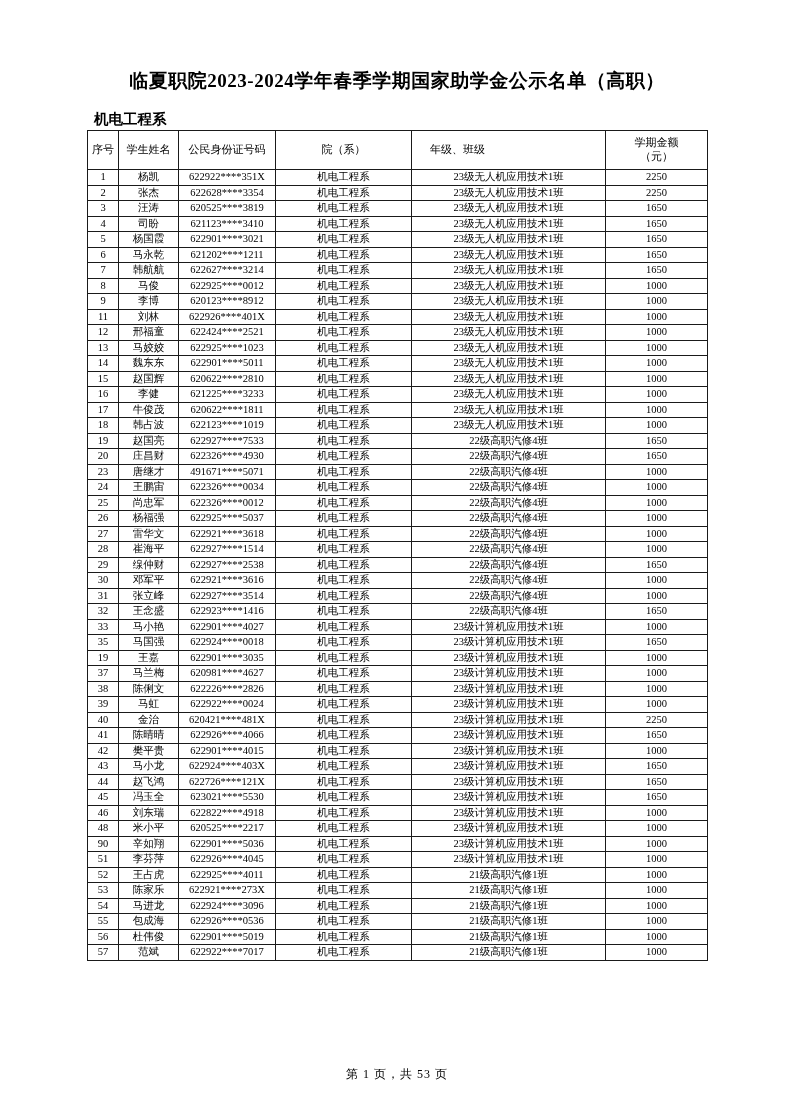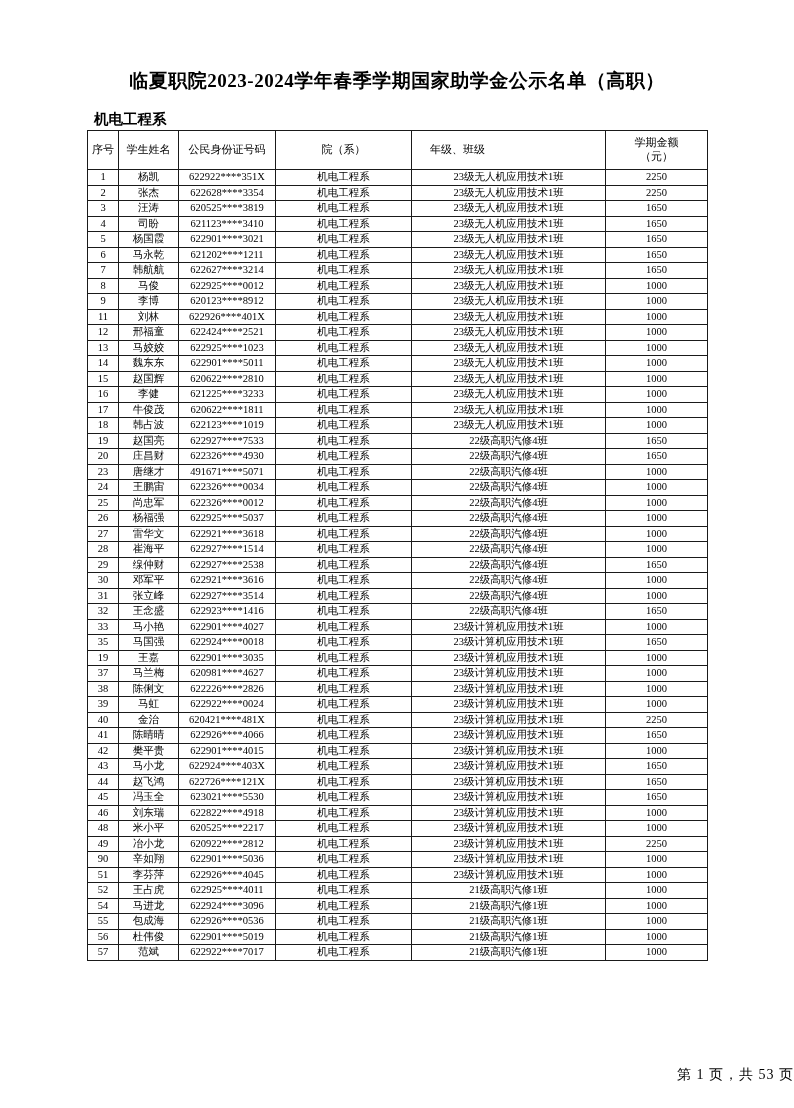--- a/index.html
+++ b/index.html
@@ -69,22 +69,22 @@
 
   table.roster tbody td {
     height: 15.5px;
     line-height: 1;
     padding: 0 2px;
   }
 
   .page-footer {
     position: absolute;
     top: 1066px; left: 0; right: 0;
-    text-align: right;
-    font-size: 14px;
+    text-align: center;
+    font-size: 12px;
     letter-spacing: 1px;
   }
 </style>
 </head>
 <body>
 
 <div class="page">
 
   <div class="doc-title">临夏职院2023-2024学年春季学期国家助学金公示名单（高职）</div>
 
@@ -449,28 +449,20 @@
         </tr>
         <tr>
           <td>48</td>
           <td>米小平</td>
           <td>620525****2217</td>
           <td>机电工程系</td>
           <td>23级计算机应用技术1班</td>
           <td>1000</td>
         </tr>
         <tr>
-          <td>49</td>
-          <td>冶小龙</td>
-          <td>620922****2812</td>
-          <td>机电工程系</td>
-          <td>23级计算机应用技术1班</td>
-          <td>2250</td>
-        </tr>
-        <tr>
           <td>90</td>
           <td>辛如翔</td>
           <td>622901****5036</td>
           <td>机电工程系</td>
           <td>23级计算机应用技术1班</td>
           <td>1000</td>
         </tr>
         <tr>
           <td>51</td>
           <td>李芬萍</td>
@@ -481,20 +473,28 @@
         </tr>
         <tr>
           <td>52</td>
           <td>王占虎</td>
           <td>622925****4011</td>
           <td>机电工程系</td>
           <td>21级高职汽修1班</td>
           <td>1000</td>
         </tr>
         <tr>
+          <td>53</td>
+          <td>陈家乐</td>
+          <td>622921****273X</td>
+          <td>机电工程系</td>
+          <td>21级高职汽修1班</td>
+          <td>1000</td>
+        </tr>
+        <tr>
           <td>54</td>
           <td>马进龙</td>
           <td>622924****3096</td>
           <td>机电工程系</td>
           <td>21级高职汽修1班</td>
           <td>1000</td>
         </tr>
         <tr>
           <td>55</td>
           <td>包成海</td>

